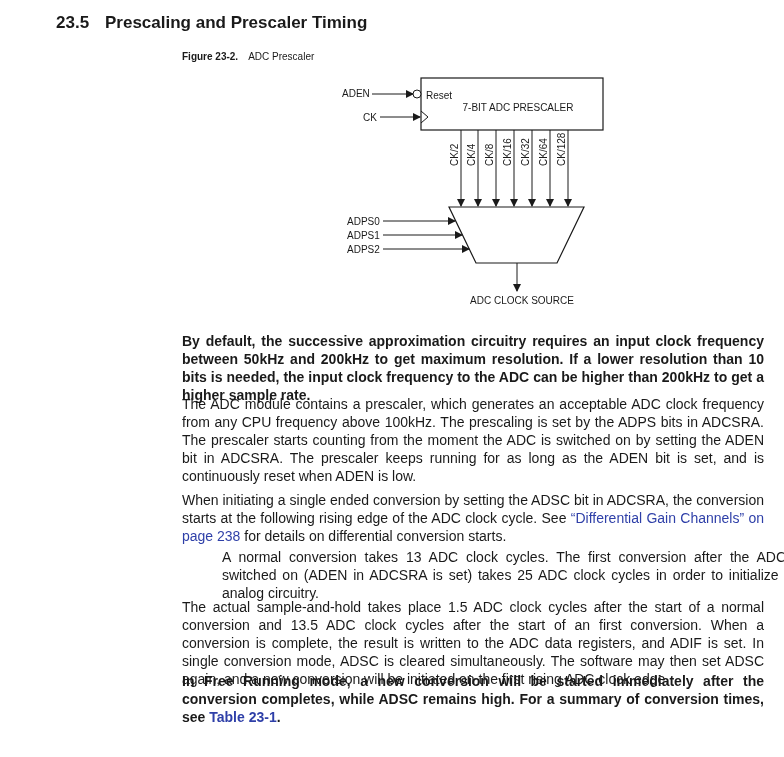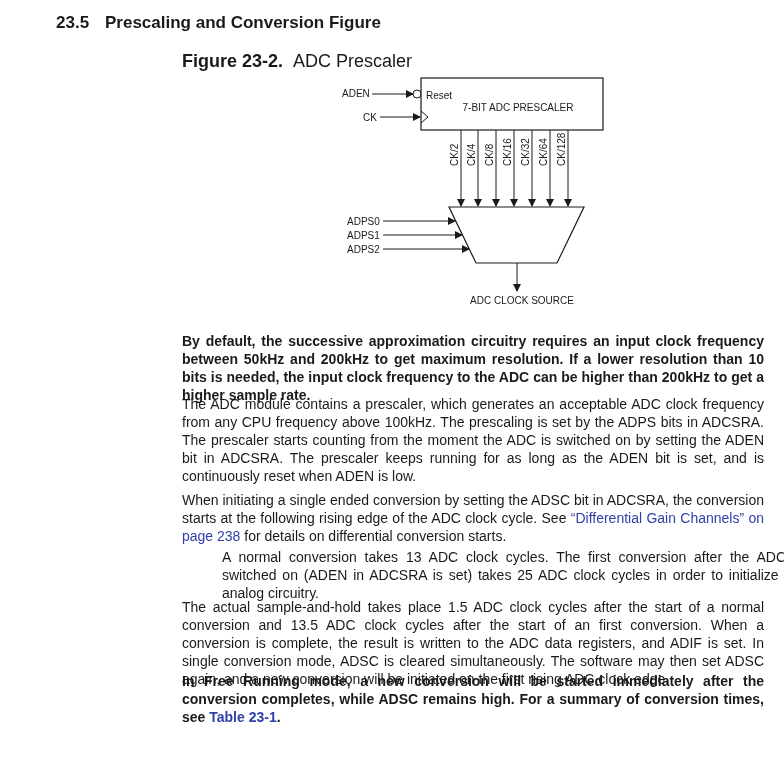--- a/index.html
+++ b/index.html
@@ -1,32 +1,32 @@
 <!DOCTYPE html>
 <html><head>
 <meta charset="utf-8">
 <style>
   html, body { margin: 0; padding: 0; background: #ffffff; }
   body { width: 784px; height: 757px; position: relative; overflow: hidden;
          font-family: "Liberation Sans", sans-serif; color: #1a1a1a; }
   .section-heading { position: absolute; left: 22px; top: 13px; font-size: 17px; font-weight: bold; color: #1a1a1a; }
   .section-heading .num { display: inline-block; width: 49px; margin-left: 34px; }
-  .figure-caption { position: absolute; left: 182px; top: 51px; font-size: 18px; color: #1a1a1a; }
+  .figure-caption { position: absolute; left: 182px; top: 51px; font-size: 10px; color: #1a1a1a; }
   .figure-caption .fig-num { font-weight: bold; margin-right: 10px; }
   .diagram { position: absolute; left: 0; top: 0; width: 784px; height: 320px; }
   .diagram text { font-family: "Liberation Sans", sans-serif; fill: #1a1a1a; }
   .body-text { position: absolute; left: 182px; width: 582px; font-size: 14px; line-height: 18px;
                text-align: justify; color: #1a1a1a; margin: 0; }
   .link { color: #2e3fa8; cursor: pointer; }
 </style>
 </head>
 <body>
 
 <div class="section-heading">
-  <span class="num">23.5</span><span>Prescaling and Conversion Figure</span>
+  <span class="num">23.5</span><span>Prescaling and Prescaler Timing</span>
 </div>
 
 <div class="figure-caption">
   <span class="fig-num">Figure 23-2.</span><span>ADC Prescaler</span>
 </div>
 
 <svg class="diagram" viewBox="0 0 784 320" width="784" height="320">
   <defs>
     <marker id="arr" markerWidth="8" markerHeight="8" refX="7" refY="4" orient="auto" markerUnits="userSpaceOnUse">
       <path d="M0,0 L8,4 L0,8 z" fill="#1a1a1a"></path>

